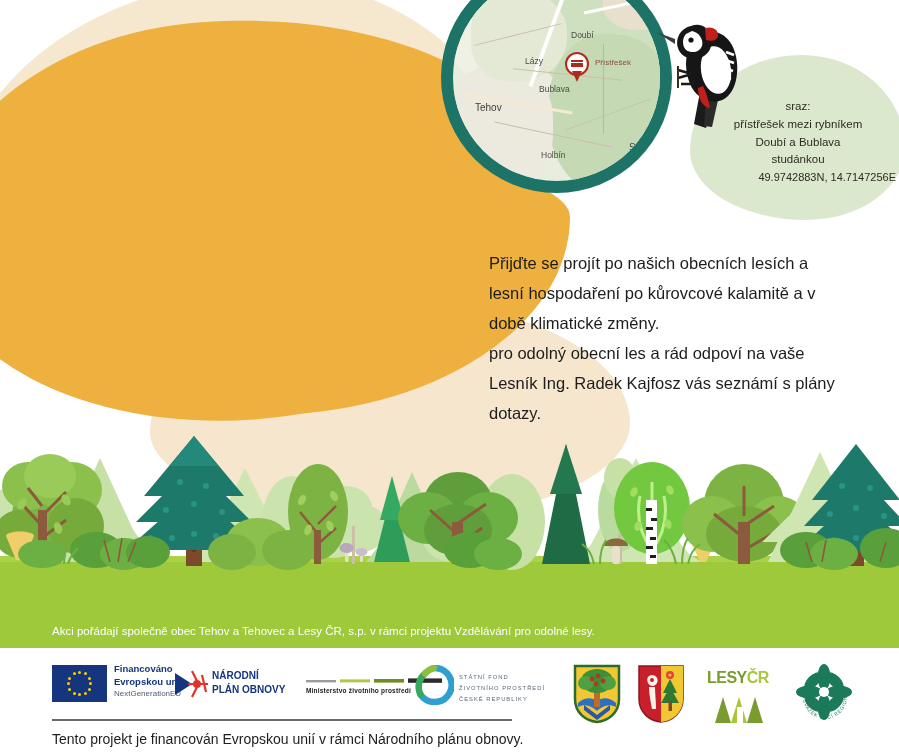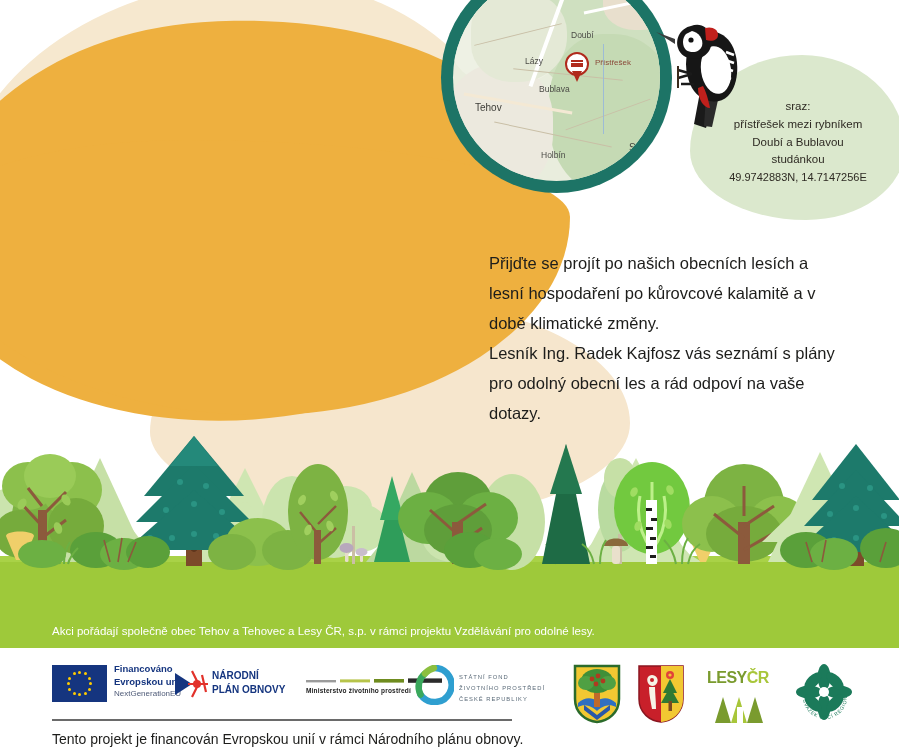--- a/index.html
+++ b/index.html
@@ -40,21 +40,21 @@
   .hl1{font-size:30px;font-weight:bold;letter-spacing:.2px;line-height:1.0;}
   .hl2{font-size:28px;font-weight:bold;line-height:1.25;margin-top:10px;}
   .hl3{font-size:28px;font-weight:bold;line-height:1.25;}
   .date1{font-size:25px;font-weight:bold;margin-top:44px;line-height:1.3;}
   .date2{font-size:25px;font-weight:bold;line-height:1.3;}
   
   .sraz{
     position:absolute;left:700px;top:98px;width:196px;text-align:center;
     color:#2e2a23;font-size:11.5px;line-height:1.55;
   }
-  .sraz .coords{font-size:11px;}
+  .sraz .coords{font-size:11px;text-align:right;}
   
   .body-text{
     position:absolute;left:489px;top:248px;width:398px;
     color:#1d1d1b;font-size:16.5px;line-height:1.82;
   }
   
   .map-outer{
     position:absolute;left:441px;top:-38px;width:231px;height:231px;border-radius:50%;
     background:#1d7466;padding:0;box-sizing:border-box;
   }
@@ -185,31 +185,31 @@
       <path d="M78 56 l8 3 M77 64 l9 3 M76 72 l9 3 M75 80 l8 3" stroke="#ffffff" stroke-width="2.5" fill="none"></path>
 
       <path d="M44 78 L30 74 M44 78 L30 82 M46 88 L33 88" stroke="#1a1a1a" stroke-width="2.4" fill="none"></path>
       <path d="M30 70 L30 92" stroke="#3b2b1d" stroke-width="2" fill="none"></path>
     </svg>
   </div>
 
   <div class="sraz">
     <div>sraz:</div>
     <div>přístřešek mezi rybníkem</div>
-    <div>Doubí a Bublavou</div>
+    <div>Doubí a Bublava</div>
     <div>studánkou</div>
     <div class="coords">49.9742883N, 14.7147256E</div>
   </div>
 
   <div class="body-text" id="body-text">
       <div>Přijďte se projít po našich obecních lesích a</div>
       <div>lesní hospodaření po kůrovcové kalamitě a v</div>
       <div>době klimatické změny.</div>
+      <div>pro odolný obecní les a rád odpoví na vaše</div>
       <div>Lesník Ing. Radek Kajfosz vás seznámí s plány</div>
-      <div>pro odolný obecní les a rád odpoví na vaše</div>
       <div>dotazy.</div>
     </div>
 
   <div class="scene">
     <svg width="899" height="190" viewBox="0 0 899 190">
 
       <rect x="0" y="128" width="899" height="62" fill="#9ec93a"></rect>
       <rect x="0" y="126" width="899" height="6" fill="#a9d247"></rect>
 
       <g fill="#c6e0a6">

